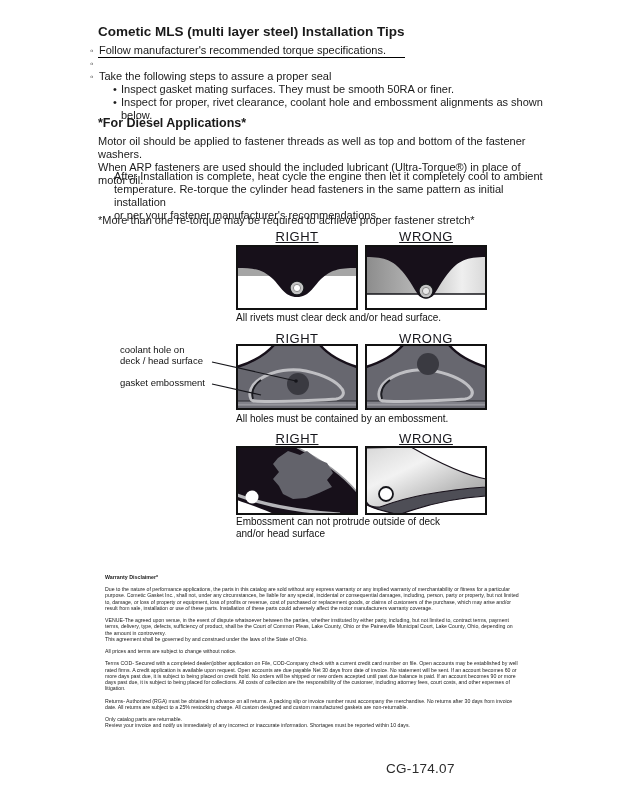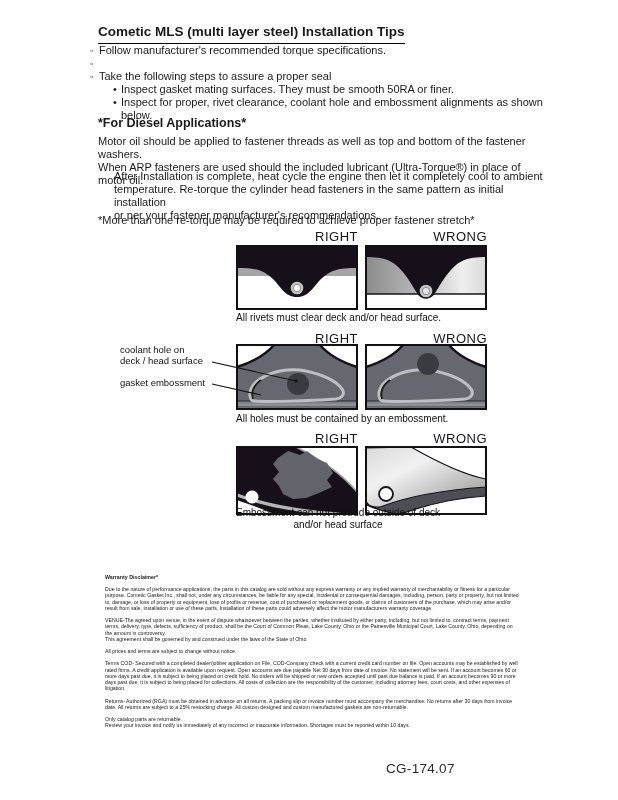--- a/index.html
+++ b/index.html
@@ -5,36 +5,36 @@
   html,body{margin:0;padding:0;}
   body{
     width:618px;height:800px;position:relative;background:#ffffff;
     font-family:"Liberation Sans", sans-serif;color:#1a1a1a;overflow:hidden;
   }
   .abs{position:absolute;}
   .pre{white-space:pre-line;}
 
   
   .title{left:98px;top:24px;font-size:13.5px;font-weight:bold;}
-  .title span{display:inline-block;border-bottom:1.6px solid #000;padding-bottom:4px;}
+  .title span{display:inline-block;border-bottom:1.6px solid #000;padding-bottom:18px;}
   .bullets{left:90px;top:44px;width:470px;font-size:11px;line-height:13px;}
   .b-row{display:flex;}
   .b-row .mark{width:9px;flex:0 0 9px;font-size:10px;}
   .b-row.sub{margin-left:23px;}
   .b-row.sub .mark{width:8px;flex:0 0 8px;font-size:11px;}
 
   .diesel-head{left:98px;top:116px;font-size:12.5px;font-weight:bold;}
   .para{left:98px;width:438px;font-size:11px;line-height:13px;}
   .para1{top:135px;}
   .para2{top:170px;margin-left:16px;}
   .note{top:214px;}
 
   
   .diagrams{left:120px;top:228px;width:400px;height:322px;}
-  .dg-label{position:absolute;width:122px;text-align:right;font-size:13px;line-height:14px;letter-spacing:.5px;color:#15151a;}
+  .dg-label{position:absolute;width:122px;text-align:center;font-size:13px;line-height:14px;letter-spacing:.5px;color:#15151a;text-decoration:underline;}
   .dg-panel{position:absolute;width:122px;height:auto;display:block;}
   .dg-caption{position:absolute;left:116px;font-size:10px;line-height:12px;color:#111;}
   .side-label{position:absolute;left:0;width:92px;font-size:9.5px;line-height:10.5px;color:#111;}
   .leader{position:absolute;left:0;top:0;pointer-events:none;}
 
   
   .disclaimer{left:105px;top:574px;width:416px;height:176px;}
   .disc-inner{width:832px;transform:scale(.5);transform-origin:top left;font-size:10.4px;line-height:12.5px;color:#222;}
   .disc-inner h4{margin:0 0 12px 0;font-size:10.6px;font-weight:bold;}
   .disc-inner p{margin:0 0 12px 0;}
@@ -177,21 +177,21 @@
         <stop offset="0.7" stop-color="#bdbdbd"></stop>
           <stop offset="1" stop-color="#9a9a9a"></stop>
       </linearGradient>
     </defs>
     <rect x="0" y="0" width="122" height="69" fill="#fff"></rect>
     <path d="M1,56 C40,50 78,42 121,39 L121,50 C88,52 58,60 36,68 L30,68 C16,64 5,62 1,58 Z" fill="#4e4e56" stroke="#17101a" stroke-width="1.2"></path>
     <path d="M1,2 L46,1 C74,17 100,29 121,33 L121,41 C80,44 44,50 18,60 C10,63 2,60 1,54 Z" fill="url(#grW3)" stroke="#17101a" stroke-width="1.2"></path>
     <circle cx="21" cy="48" r="7" fill="#fff" stroke="#15151a" stroke-width="1.8"></circle>
     <rect x="1" y="1" width="120" height="67" fill="none" stroke="#111" stroke-width="2"></rect>
   </svg>
-  <div class="dg-caption pre" style="top:279px;text-align:center;">Embossment can not protrude outside of deck
+  <div class="dg-caption pre" style="top:288px;">Embossment can not protrude outside of deck
 and/or head surface</div>
 
 </div>
 
 <div class="abs disclaimer">
   <div class="disc-inner">
     <h4>Warranty Disclaimer*</h4>
     <p class="pre">Due to the nature of performance applications, the parts in this catalog are sold without any express warranty or any implied warranty of merchantability or fitness for a particular purpose.  Cometic Gasket Inc., shall not, under any circumstances, be liable for any special, incidental or consequential damages, including, person, party or property, but not limited to, damage, or loss of property or equipment, loss of profits or revenue, cost of purchased or replacement goods, or claims of customers of the purchase, which may arise and/or result from sale, installation or use of these parts.  Installation of these parts could adversely affect the motor manufacturers warranty coverage.</p>
     <p class="pre">VENUE-The agreed upon venue, in the event of dispute whatsoever between the parties, whether instituted by either party, including, but not limited to, contract terms, payment terms, delivery, type, defects, sufficiency of product, shall be the Court of Common Pleas, Lake County, Ohio or the Painesville Municipal Court, Lake County, Ohio, depending on the amount in controversy.
 This agreement shall be governed by and construed under the laws of the State of Ohio.</p>

